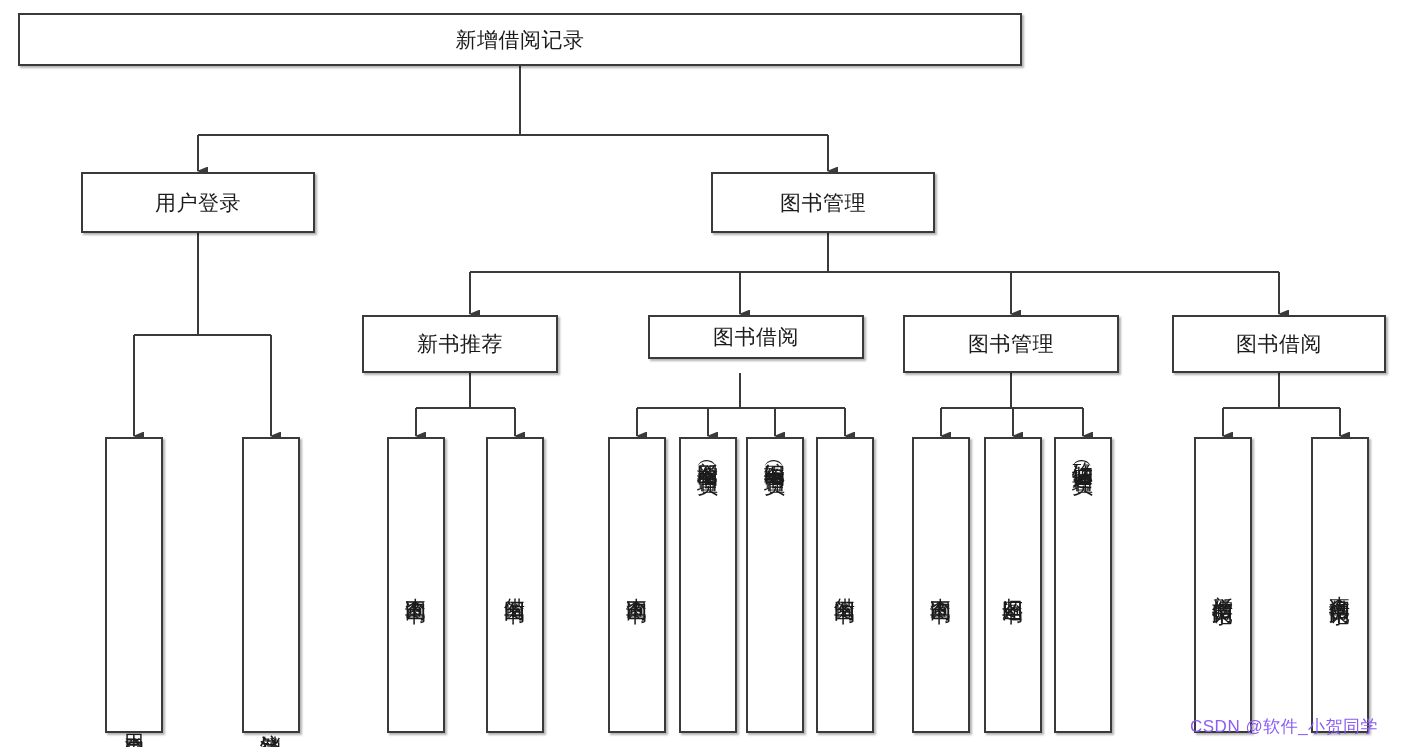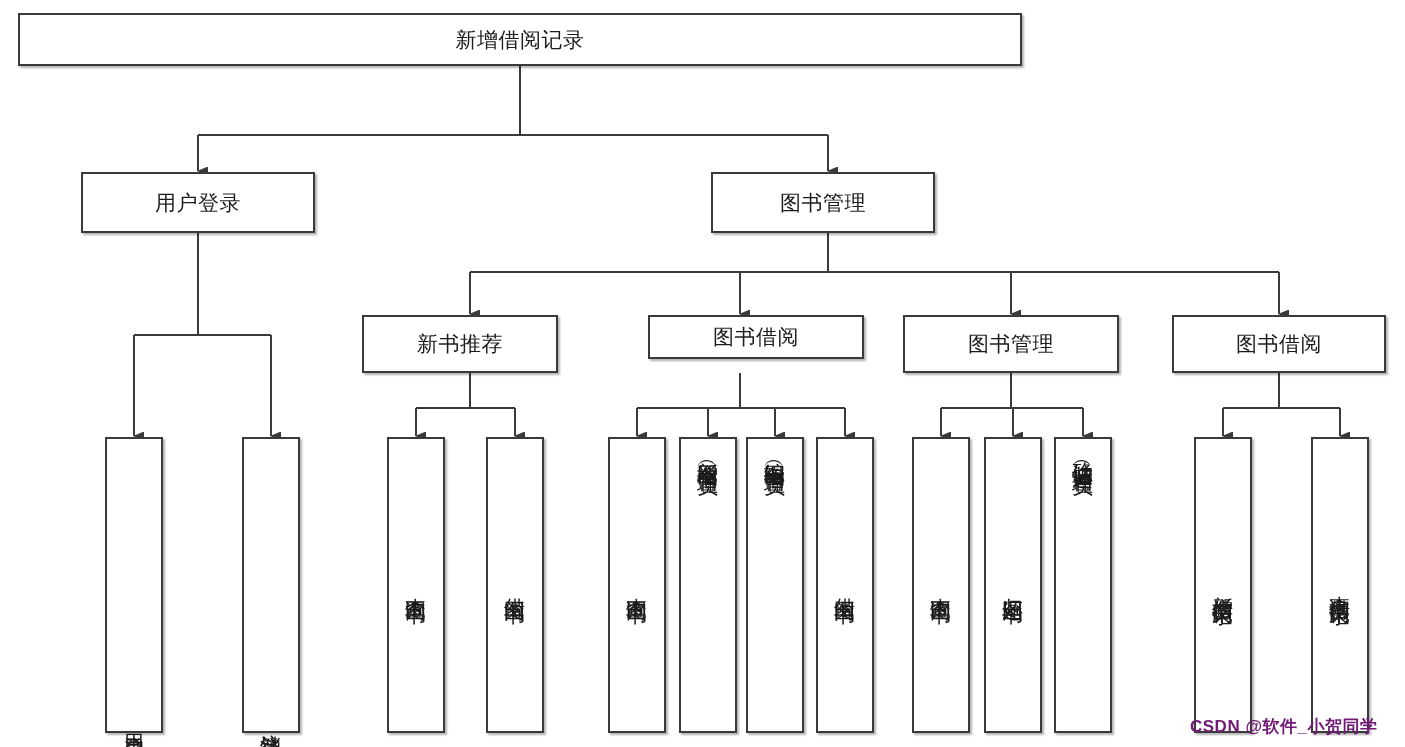--- a/index.html
+++ b/index.html
@@ -63,25 +63,24 @@
     font-size: 21px;
     color: #1b1b1b;
     letter-spacing: 2px;
     line-height: 1;
     white-space: nowrap;
     padding: 6px 0;
   }
   .watermark {
     position: absolute;
     font-size: 17px;
-    color: #701a75;
+    color: #8b5cf6;
     white-space: nowrap;
     letter-spacing: 0.5px;
     pointer-events: none;
-    font-weight: bold;
   }
 </style>
 </head>
 <body>
 
 <div id="diagram-root">
 
   <svg class="diagram-canvas" viewBox="0 0 1405 747">
     <defs>
       <marker id="arrowhead" markerWidth="10" markerHeight="11" refX="4.5" refY="10" orient="auto" markerUnits="userSpaceOnUse">

